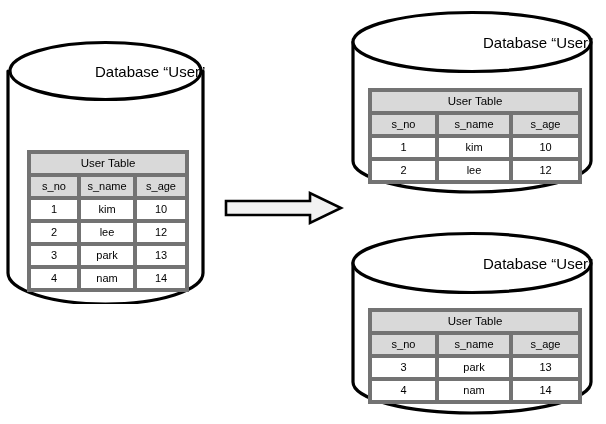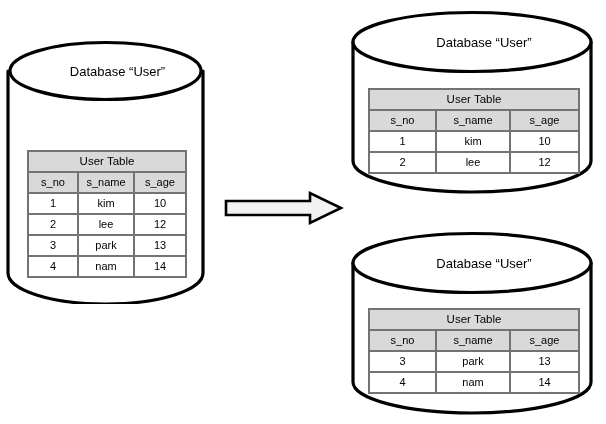--- a/index.html
+++ b/index.html
@@ -29,38 +29,38 @@
   }
   .cyl-svg {
     position: absolute;
     left: 0; top: 0;
     width: 100%;
     height: 100%;
     display: block;
   }
   .cyl-title {
     position: absolute;
-    left: 12px;
+    left: 0;
     width: 100%;
-    text-align: center;
-    font-size: 13px;
+    text-align: right;
+    font-size: 15px;
     line-height: 15px;
     color: #000;
     white-space: nowrap;
   }
 
   
   .db-table {
     position: absolute;
     border-collapse: collapse;
     table-layout: fixed;
     background: #ffffff;
   }
   .db-table td {
-    border: 2px solid #737373;
+    border: 4px solid #737373;
     text-align: center;
     font-size: 11px;
     color: #000;
     padding: 0;
     height: 19px;
     line-height: 19px;
     white-space: nowrap;
     background: #ffffff;
   }
   .db-table td.caption,

